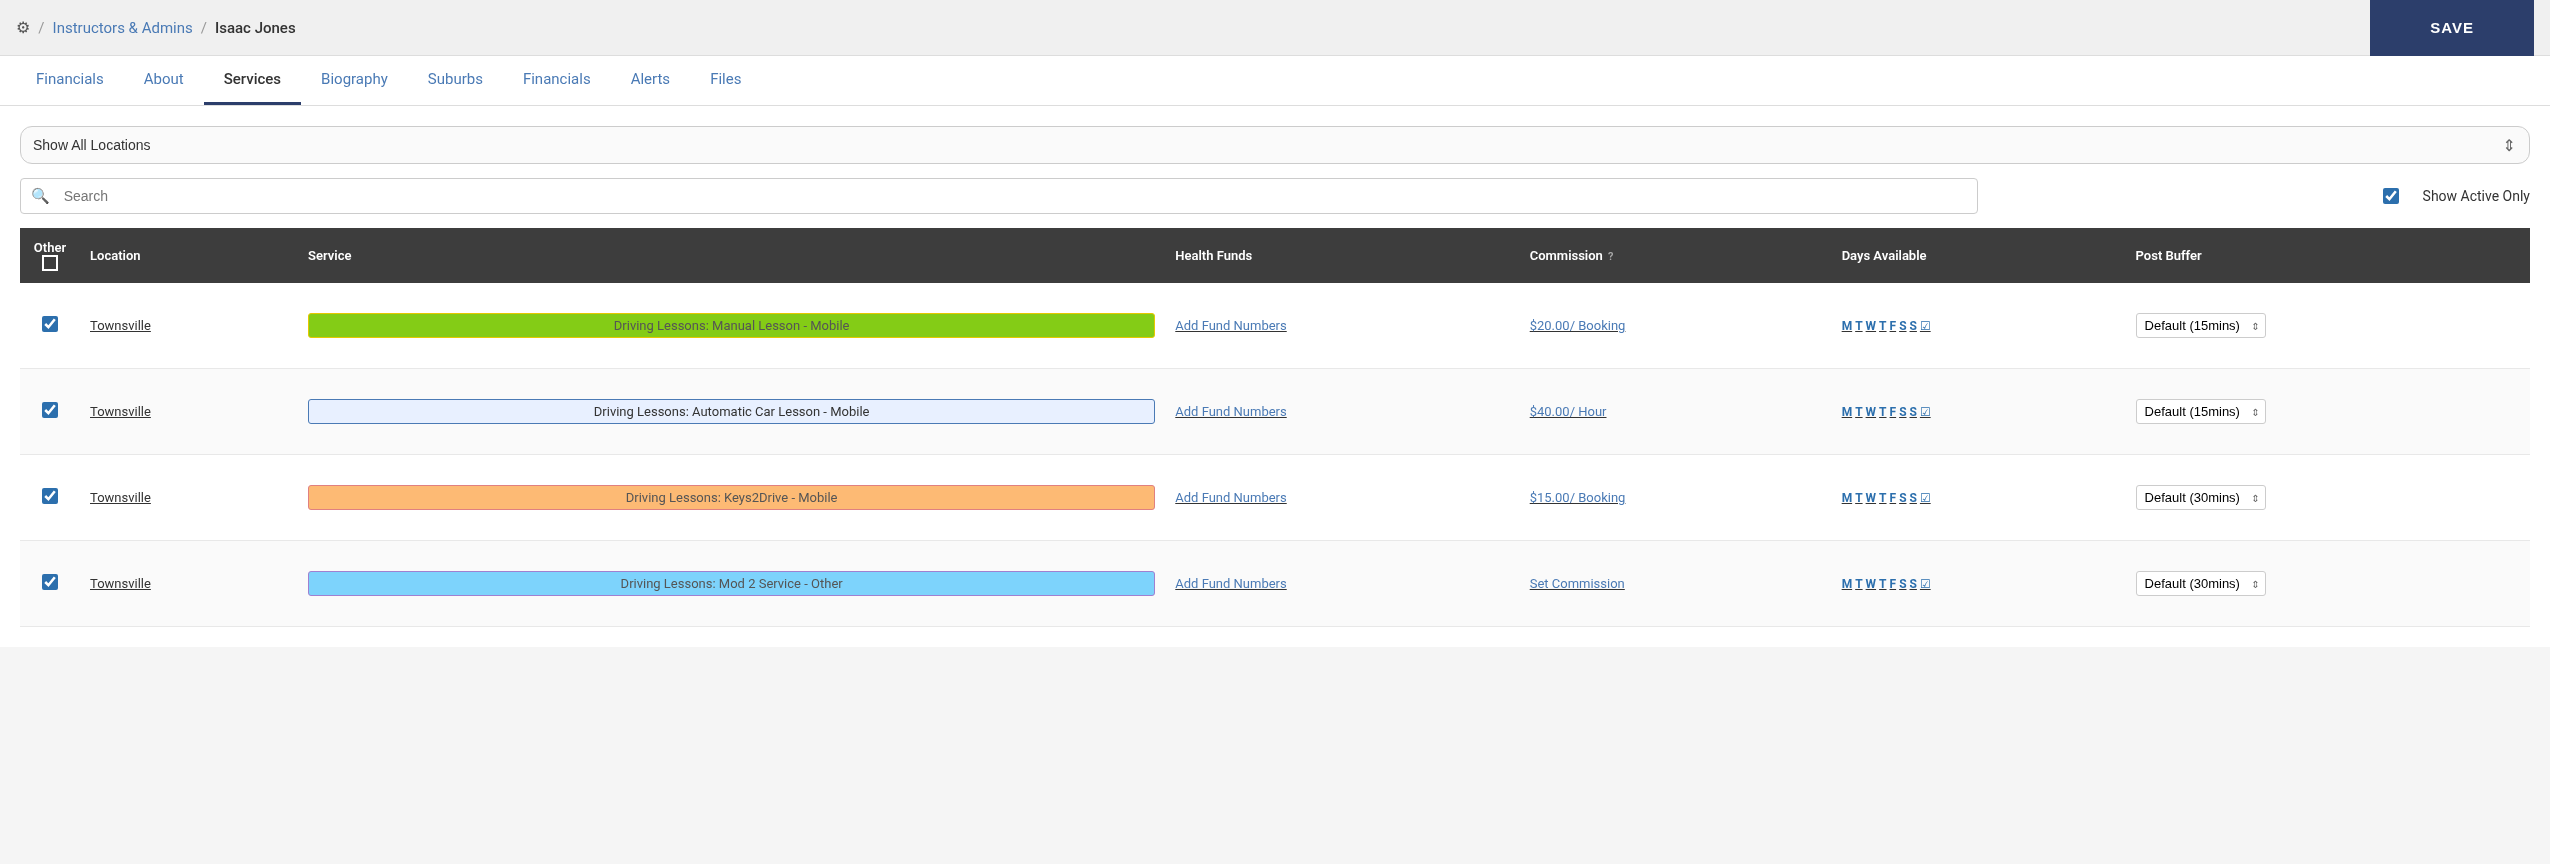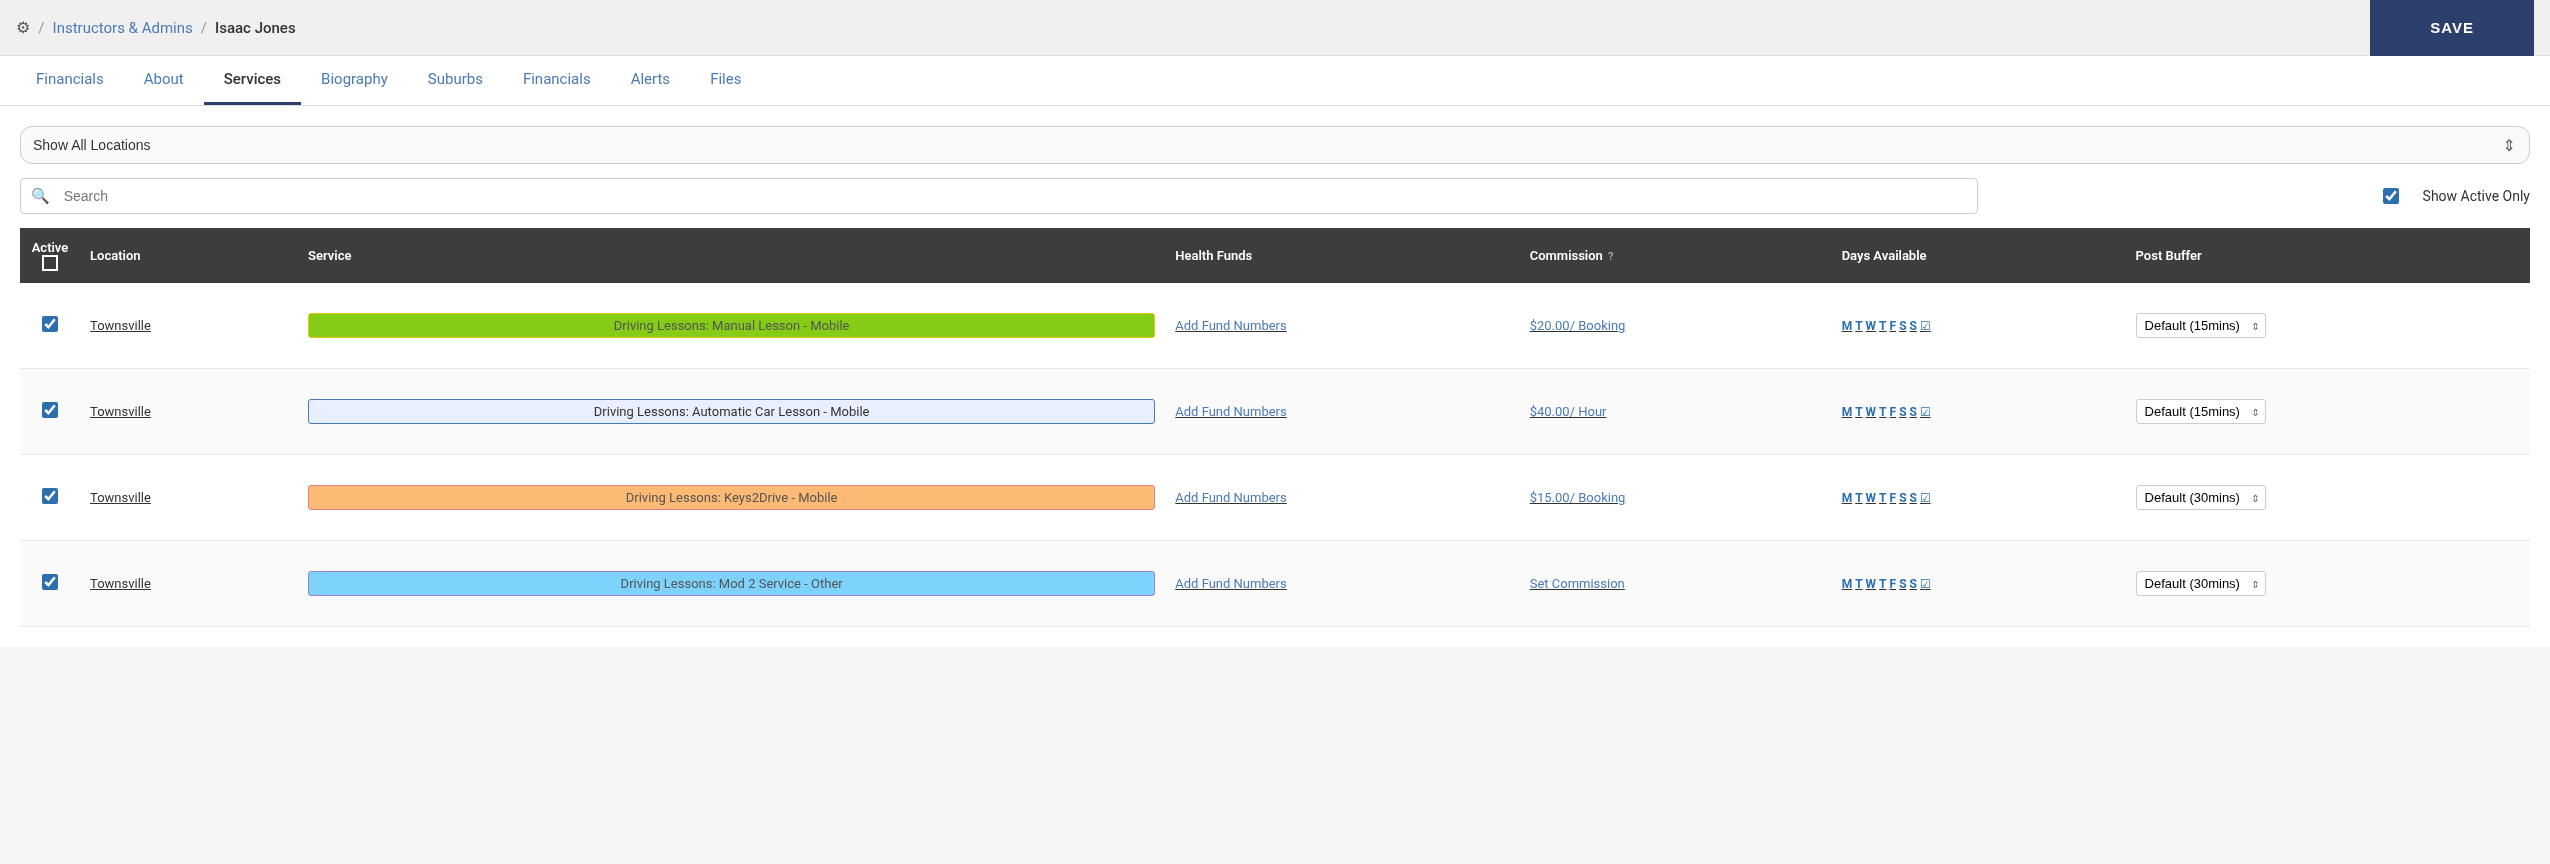--- a/index.html
+++ b/index.html
@@ -185,21 +185,21 @@
     <div class="show-active-wrap">
       <input type="checkbox" class="show-active-checkbox" checked="" style="">
       <label>Show Active Only</label>
     </div>
   </div>
 
   <table class="services-table">
     <thead>
       <tr>
         <th class="active-col">
-          <span>Active</span><br>
+          <span>Other</span><br>
           <input type="checkbox" class="header-checkbox" style="">
         </th>
         <th>Location</th>
         <th>Service</th>
         <th>Health Funds</th>
         <th>
           <span>Commission</span>
           <span class="commission-help" title="Commission help">?</span>
         </th>
         <th>Days Available</th>

